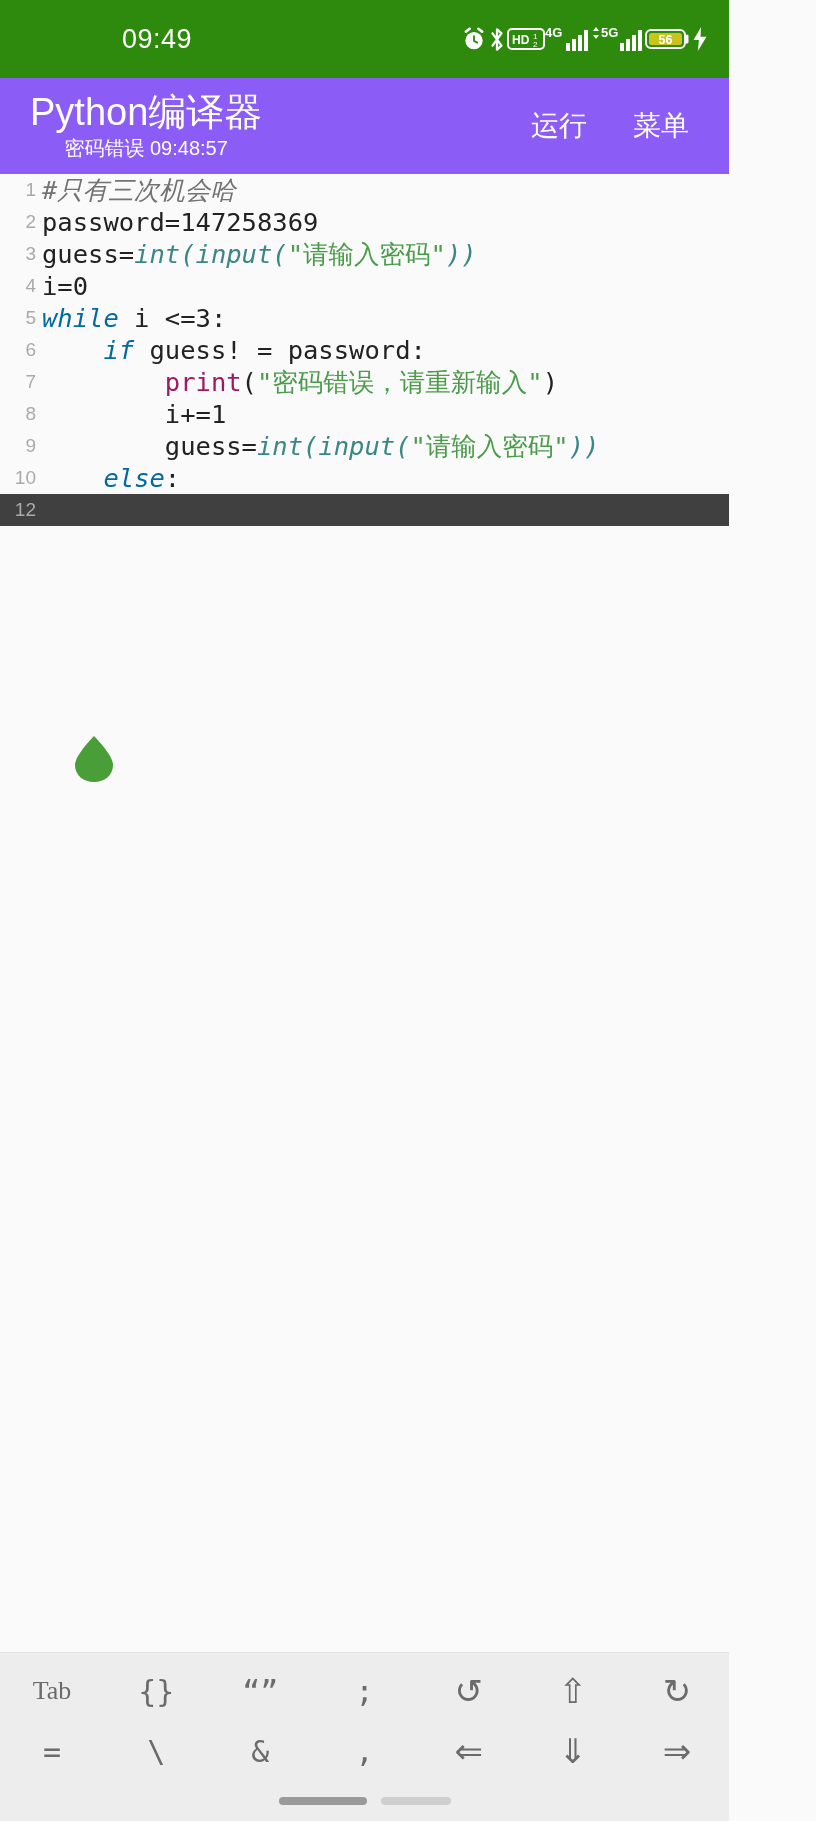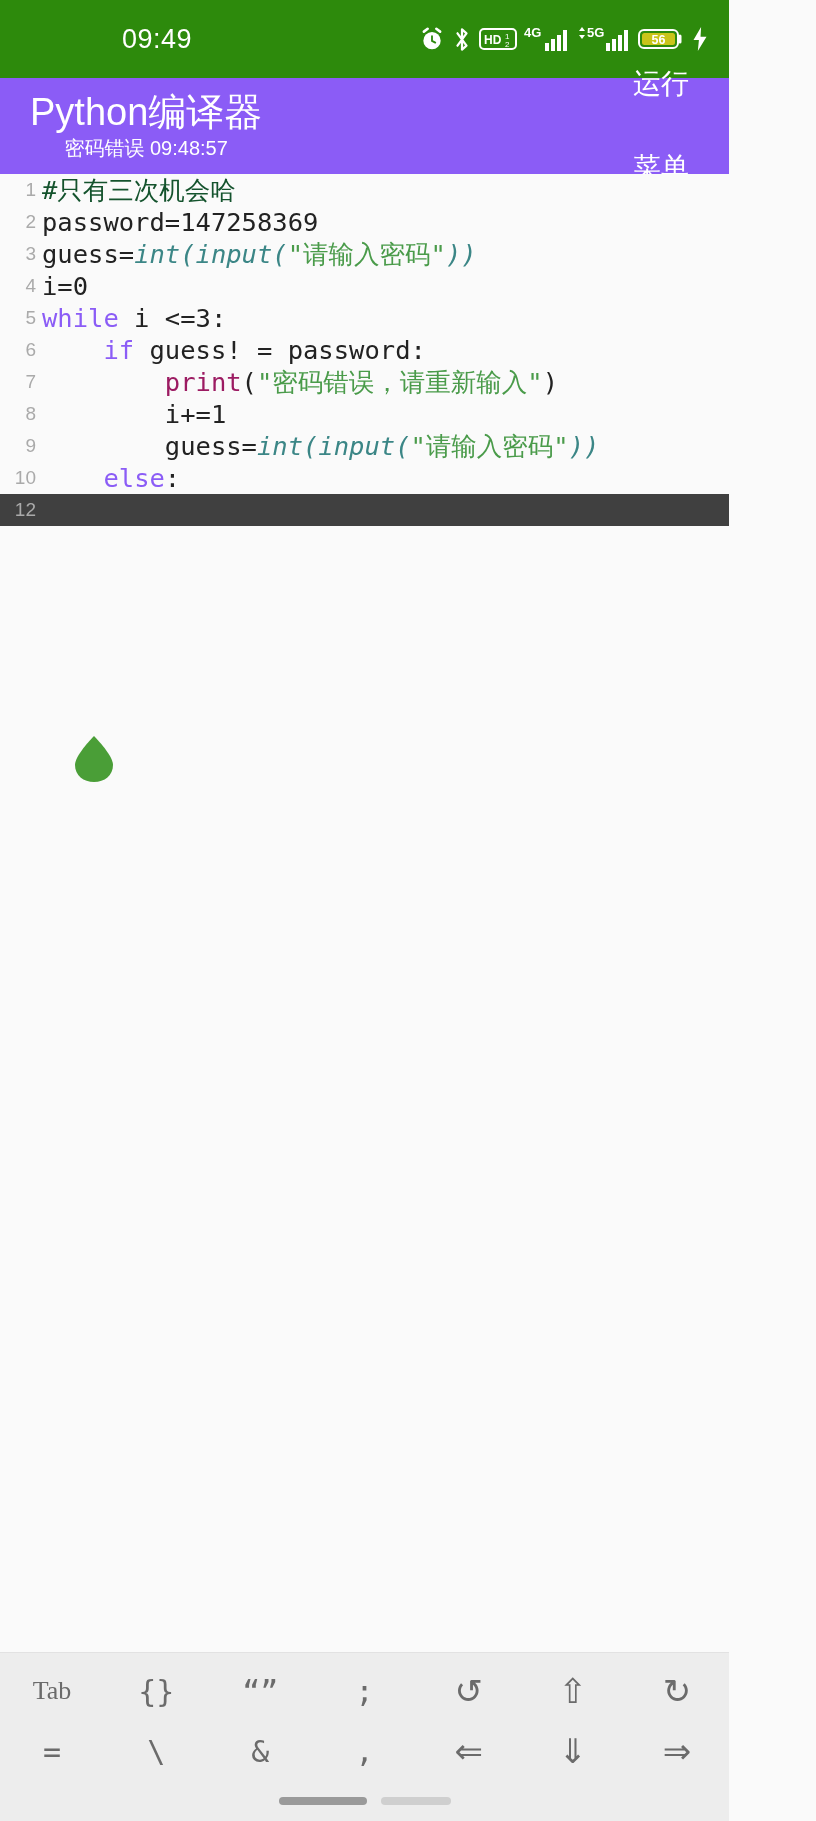--- a/index.html
+++ b/index.html
@@ -14,54 +14,54 @@
   .statusbar {
     height:78px; background:#2d8a0c; flex:0 0 auto;
     display:flex; align-items:center; position:relative;
   }
   .sb-clock {
     position:absolute; left:122px; top:50%; transform:translateY(-50%);
     color:#fff; font-size:27px; letter-spacing:.5px;
   }
   .sb-icons {
     position:absolute; right:20px; top:50%; transform:translateY(-50%);
-    display:flex; align-items:center; gap:7px;
+    display:flex; align-items:center; gap:0;
   }
   .sb-icons svg { display:block; }
 
   
   .appbar {
     height:96px; background:#8b5cf6; flex:0 0 auto;
     display:flex; align-items:center; padding:0 32px 0 30px; position:relative;text-align:center;
   }
   .appbar-titles { display:flex; flex-direction:column; justify-content:center; }
   .app-title { color:#fff; font-size:38px; line-height:1.05; font-weight:400; }
   .app-subtitle { color:#fff; font-size:20px; margin-top:5px; line-height:1.1; }
-  .appbar-actions { margin-left:auto; display:flex; align-items:center; gap:46px; padding-right:8px;flex-direction:column; }
+  .appbar-actions { margin-left:auto; display:flex; align-items:center; gap:46px; padding-right:8px; }
   .appbar-action { color:#fff; font-size:28px; cursor:pointer; }
 
   
   .editor {
     flex:1 1 auto; background:#fafafa; position:relative; overflow:hidden;
     font-family:"DejaVu Sans Mono","Liberation Mono",monospace;
   }
   .code-line {
     display:flex; align-items:flex-start;
     height:32px; line-height:32px; font-size:25.5px; white-space:pre;
   }
   .code-line.active { background:#404040; }
   .gutter {
     flex:0 0 42px; text-align:right; padding-right:6px;
     color:#aaaaaa; font-size:19px; line-height:32px;
     font-family:"Liberation Sans", sans-serif;
     user-select:none;
   }
   .code-text { flex:1 1 auto; color:#222; }
-  .tok-comment { color:#14532d; }
-  .tok-kw      { color:#8b5cf6; }
+  .tok-comment { color:#737373;font-style:italic; }
+  .tok-kw      { color:#0369a1;font-style:italic; }
   .tok-fn      { color:#9c1b62; }
   .tok-builtin { color:#3b8686;font-style:italic; }
   .tok-str     { color:#4a9b4a; }
   .tok-plain   { color:#222; }
 
   
   .caret-handle {
     position:absolute; left:72px; top:560px;
     width:44px; height:50px; cursor:pointer;
   }

